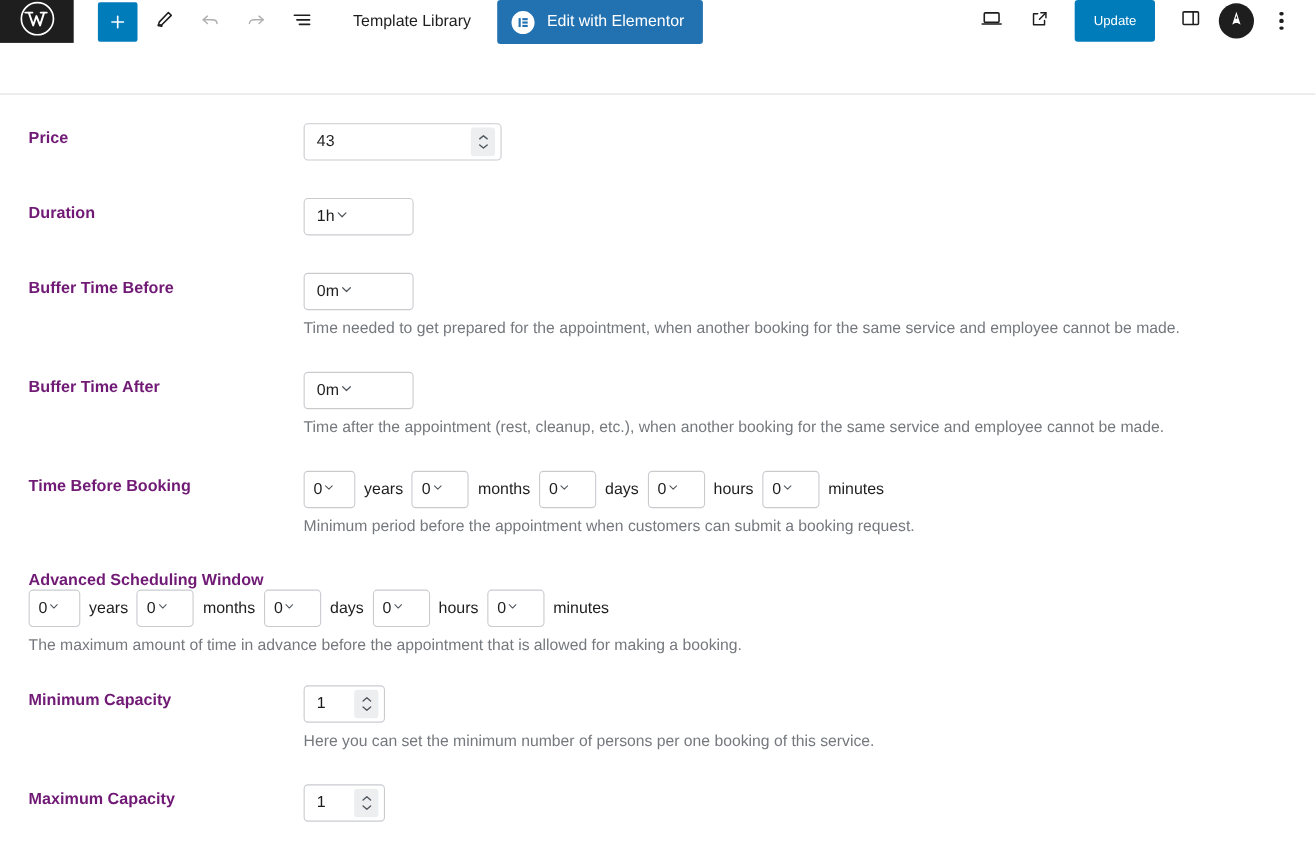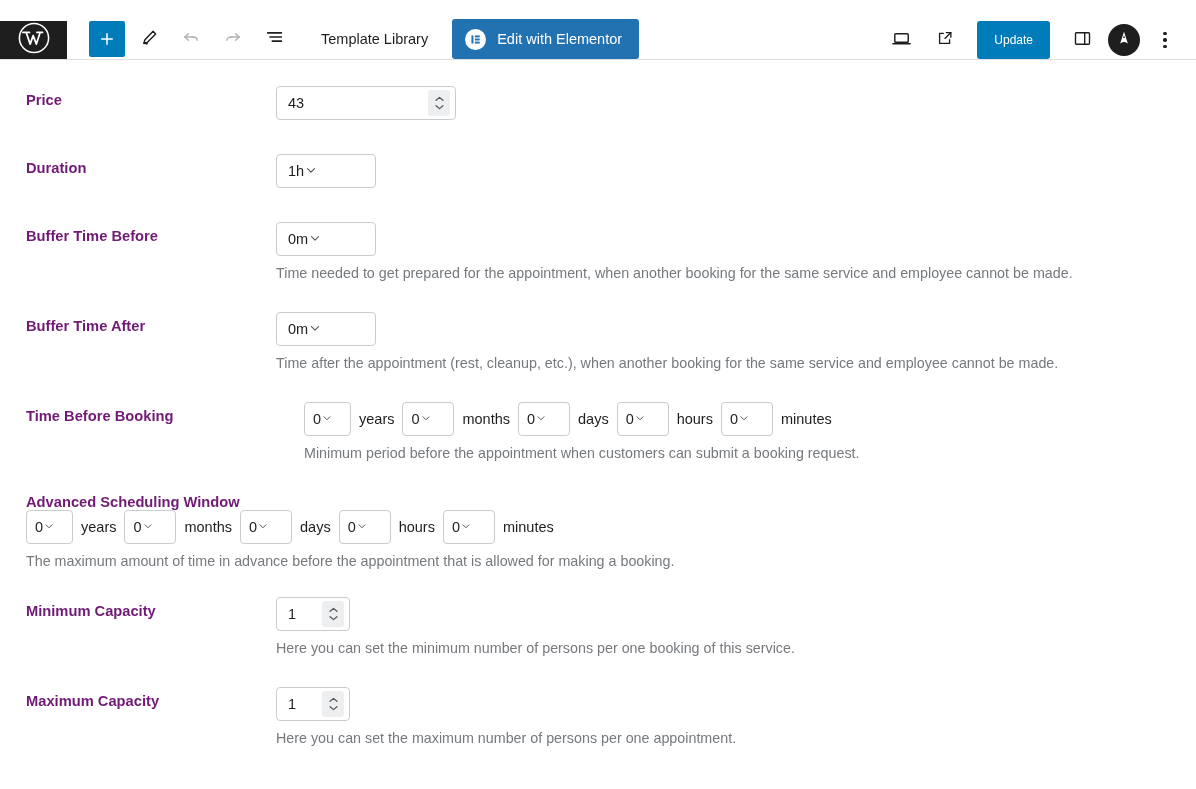--- a/index.html
+++ b/index.html
@@ -8,23 +8,23 @@
     width: 1196px;
     height: 789px;
     background: #ffffff;
     font-family: "Liberation Sans", sans-serif;
     color: #1e1e1e;
     overflow: hidden;
   }
 
   
   .toolbar {
-    height: 60px;
-    display: flex;
-    align-items: flex-end;
+    height: 86px;
+    display: flex;
+    align-items: flex-start;
     border-bottom: 1px solid #e0e0e0;
     background: #ffffff;
   }
   .wp-logo-box {
     width: 67px;
     min-width: 67px;
     background: #1e1e1e;
     display: flex;
     align-items: center;
     justify-content: center;
@@ -365,21 +365,21 @@
         <span>
           <svg width="14" height="14" viewBox="0 0 24 24" fill="none" stroke="#50575e" stroke-width="1.9" stroke-linecap="round" stroke-linejoin="round">
               <path d="M6 9.5l6 6 6-6"></path>
             </svg>
         </span>
       </div>
       <div class="help-text">Time after the appointment (rest, cleanup, etc.), when another booking for the same service and employee cannot be made.</div>
     </div>
   </div>
 
-  <div class="field-row" style="margin-top:31px;gap:28px;">
+  <div class="field-row" style="margin-top:31px;">
     <div class="field-label">Time Before Booking</div>
     <div class="field-control">
       <div class="unit-row">
         <div class="select-box select-small first">
           <span>0</span>
           <span><svg width="12" height="12" viewBox="0 0 24 24" fill="none" stroke="#50575e" stroke-width="2" stroke-linecap="round" stroke-linejoin="round">
                 <path d="M6 9.5l6 6 6-6"></path>
               </svg></span>
         </div>
         <span class="unit-label">years</span>
@@ -493,17 +493,16 @@
         <span class="val">1</span>
         <span class="spinner">
           <svg width="9" height="6" viewBox="0 0 10 6" fill="none" stroke="#50575e" stroke-width="1.4" stroke-linecap="round" stroke-linejoin="round">
               <path d="M1.2 4.4L5 1.2l3.8 3.2"></path>
             </svg>
           <svg width="9" height="6" viewBox="0 0 10 6" fill="none" stroke="#50575e" stroke-width="1.4" stroke-linecap="round" stroke-linejoin="round">
               <path d="M1.2 1.6L5 4.8l3.8-3.2"></path>
             </svg>
         </span>
       </div>
-      <div class="help-text">Here you can set the maximum number of persons per one appointment.</div>
     </div>
   </div>
 
 </div>
 
 </body></html>

